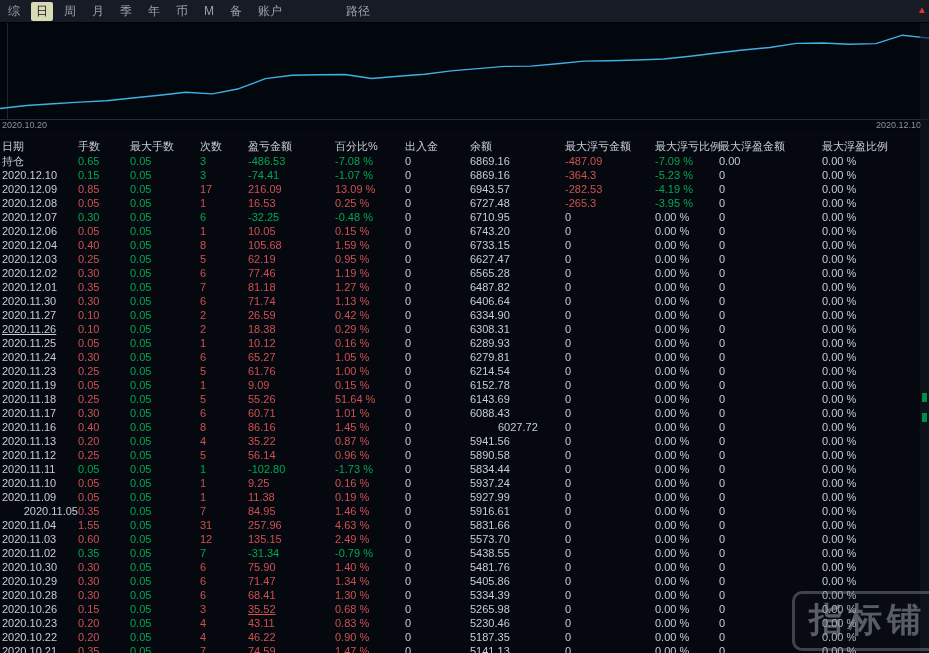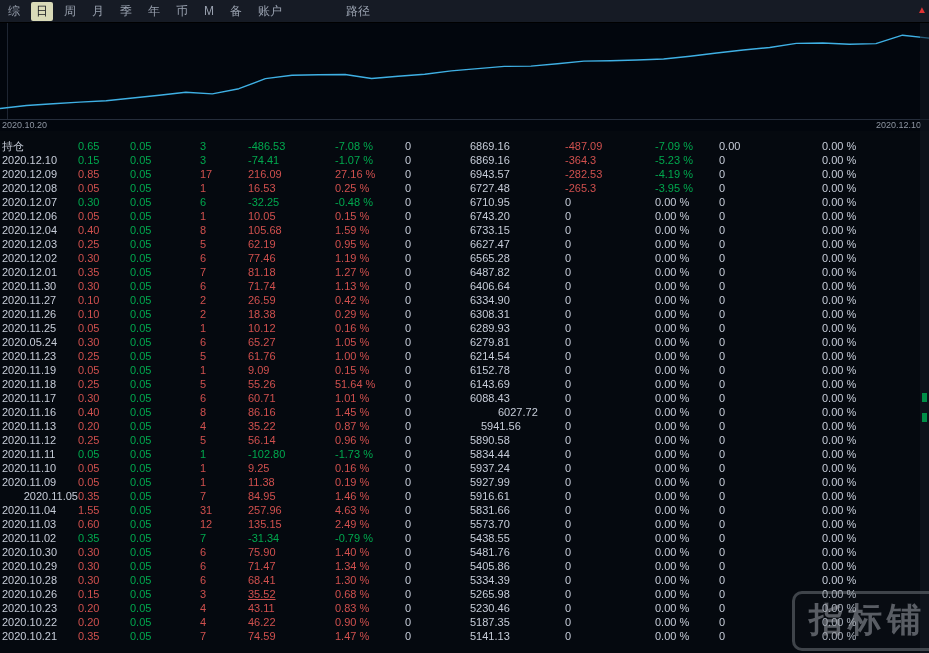--- a/index.html
+++ b/index.html
@@ -76,20 +76,34 @@
     <div class="axis-v"></div>
     <svg id="chart-svg" width="929" height="96" viewBox="0 0 929 96" preserveAspectRatio="none">
         <polyline points="0.0,85.5 26.5,82.5 53.1,80.7 79.6,79.1 106.2,77.7 132.7,75.0 159.3,72.2 185.8,69.2 212.3,70.9 238.9,65.7 265.4,55.6 292.0,52.3 318.5,51.8 345.1,51.5 371.6,55.5 398.1,53.3 424.7,51.3 451.2,47.9 477.8,45.6 504.3,43.4 530.9,43.1 557.4,40.7 583.9,38.1 610.5,37.7 637.0,37.0 663.6,36.0 690.1,33.2 716.7,30.0 743.2,27.0 769.7,24.5 796.3,20.4 822.8,20.0 849.4,21.3 875.9,20.6 902.5,12.2 929.0,15.1" fill="none" stroke="#3fb0e4" stroke-width="1.4" stroke-linejoin="round"></polyline>
       </svg>
   </div>
   <span class="chart-date left">2020.10.20</span>
   <span class="chart-date right">2020.12.10</span>
 </div>
 
 <div class="table">
+  <div class="tr thead">
+      <span class="td">日期</span>
+      <span class="td">手数</span>
+      <span class="td">最大手数</span>
+      <span class="td">次数</span>
+      <span class="td">盈亏金额</span>
+      <span class="td">百分比%</span>
+      <span class="td">出入金</span>
+      <span class="td">余额</span>
+      <span class="td">最大浮亏金额</span>
+      <span class="td">最大浮亏比例</span>
+      <span class="td">最大浮盈金额</span>
+      <span class="td">最大浮盈比例</span>
+    </div>
   <div>
       <div class="tr">
         <span class="td" style="color: rgb(198, 204, 216);">持仓</span>
         <span class="td" style="color: rgb(0, 168, 78);">0.65</span>
         <span class="td" style="color: rgb(0, 168, 78);">0.05</span>
         <span class="td" style="color: rgb(0, 168, 78);">3</span>
         <span class="td" style="color: rgb(0, 168, 78);">-486.53</span>
         <span class="td" style="color: rgb(0, 168, 78);">-7.08 %</span>
         <span class="td" style="color: rgb(198, 204, 216);">0</span>
         <span class="td" style="color: rgb(198, 204, 216);">6869.16</span>
@@ -111,21 +125,21 @@
         <span class="td" style="color: rgb(0, 168, 78);">-5.23 %</span>
         <span class="td" style="color: rgb(198, 204, 216);">0</span>
         <span class="td" style="color: rgb(198, 204, 216);">0.00 %</span>
       </div>
       <div class="tr">
         <span class="td" style="color: rgb(198, 204, 216);">2020.12.09</span>
         <span class="td" style="color: rgb(208, 80, 78);">0.85</span>
         <span class="td" style="color: rgb(0, 168, 78);">0.05</span>
         <span class="td" style="color: rgb(208, 80, 78);">17</span>
         <span class="td" style="color: rgb(208, 80, 78);">216.09</span>
-        <span class="td" style="color: rgb(208, 80, 78);">27.16 %</span>
+        <span class="td" style="color: rgb(208, 80, 78);">13.09 %</span>
         <span class="td" style="color: rgb(198, 204, 216);">0</span>
         <span class="td" style="color: rgb(198, 204, 216);">6943.57</span>
         <span class="td" style="color: rgb(208, 80, 78);">-282.53</span>
         <span class="td" style="color: rgb(0, 168, 78);">-4.19 %</span>
         <span class="td" style="color: rgb(198, 204, 216);">0</span>
         <span class="td" style="color: rgb(198, 204, 216);">0.00 %</span>
       </div>
       <div class="tr">
         <span class="td" style="color: rgb(198, 204, 216);">2020.12.08</span>
         <span class="td" style="color: rgb(208, 80, 78);">0.05</span>
@@ -246,21 +260,21 @@
         <span class="td" style="color: rgb(208, 80, 78);">26.59</span>
         <span class="td" style="color: rgb(208, 80, 78);">0.42 %</span>
         <span class="td" style="color: rgb(198, 204, 216);">0</span>
         <span class="td" style="color: rgb(198, 204, 216);">6334.90</span>
         <span class="td" style="color: rgb(198, 204, 216);">0</span>
         <span class="td" style="color: rgb(198, 204, 216);">0.00 %</span>
         <span class="td" style="color: rgb(198, 204, 216);">0</span>
         <span class="td" style="color: rgb(198, 204, 216);">0.00 %</span>
       </div>
       <div class="tr">
-        <span class="td" style="color: rgb(198, 204, 216);">2020.11.26</span>
+        <span class="td" style="color: rgb(198, 204, 216); text-decoration: underline;">2020.11.26</span>
         <span class="td" style="color: rgb(208, 80, 78);">0.10</span>
         <span class="td" style="color: rgb(0, 168, 78);">0.05</span>
         <span class="td" style="color: rgb(208, 80, 78);">2</span>
         <span class="td" style="color: rgb(208, 80, 78);">18.38</span>
         <span class="td" style="color: rgb(208, 80, 78);">0.29 %</span>
         <span class="td" style="color: rgb(198, 204, 216);">0</span>
         <span class="td" style="color: rgb(198, 204, 216);">6308.31</span>
         <span class="td" style="color: rgb(198, 204, 216);">0</span>
         <span class="td" style="color: rgb(198, 204, 216);">0.00 %</span>
         <span class="td" style="color: rgb(198, 204, 216);">0</span>
@@ -274,21 +288,21 @@
         <span class="td" style="color: rgb(208, 80, 78);">10.12</span>
         <span class="td" style="color: rgb(208, 80, 78);">0.16 %</span>
         <span class="td" style="color: rgb(198, 204, 216);">0</span>
         <span class="td" style="color: rgb(198, 204, 216);">6289.93</span>
         <span class="td" style="color: rgb(198, 204, 216);">0</span>
         <span class="td" style="color: rgb(198, 204, 216);">0.00 %</span>
         <span class="td" style="color: rgb(198, 204, 216);">0</span>
         <span class="td" style="color: rgb(198, 204, 216);">0.00 %</span>
       </div>
       <div class="tr">
-        <span class="td" style="color: rgb(198, 204, 216);">2020.05.24</span>
+        <span class="td" style="color: rgb(198, 204, 216);">2020.11.24</span>
         <span class="td" style="color: rgb(208, 80, 78);">0.30</span>
         <span class="td" style="color: rgb(0, 168, 78);">0.05</span>
         <span class="td" style="color: rgb(208, 80, 78);">6</span>
         <span class="td" style="color: rgb(208, 80, 78);">65.27</span>
         <span class="td" style="color: rgb(208, 80, 78);">1.05 %</span>
         <span class="td" style="color: rgb(198, 204, 216);">0</span>
         <span class="td" style="color: rgb(198, 204, 216);">6279.81</span>
         <span class="td" style="color: rgb(198, 204, 216);">0</span>
         <span class="td" style="color: rgb(198, 204, 216);">0.00 %</span>
         <span class="td" style="color: rgb(198, 204, 216);">0</span>
@@ -365,21 +379,21 @@
         <span class="td" style="color: rgb(198, 204, 216);">0.00 %</span>
       </div>
       <div class="tr">
         <span class="td" style="color: rgb(198, 204, 216);">2020.11.13</span>
         <span class="td" style="color: rgb(208, 80, 78);">0.20</span>
         <span class="td" style="color: rgb(0, 168, 78);">0.05</span>
         <span class="td" style="color: rgb(208, 80, 78);">4</span>
         <span class="td" style="color: rgb(208, 80, 78);">35.22</span>
         <span class="td" style="color: rgb(208, 80, 78);">0.87 %</span>
         <span class="td" style="color: rgb(198, 204, 216);">0</span>
-        <span class="td" style="color: rgb(198, 204, 216); margin-left: 11px;">5941.56</span>
+        <span class="td" style="color: rgb(198, 204, 216);">5941.56</span>
         <span class="td" style="color: rgb(198, 204, 216);">0</span>
         <span class="td" style="color: rgb(198, 204, 216);">0.00 %</span>
         <span class="td" style="color: rgb(198, 204, 216);">0</span>
         <span class="td" style="color: rgb(198, 204, 216);">0.00 %</span>
       </div>
       <div class="tr">
         <span class="td" style="color: rgb(198, 204, 216);">2020.11.12</span>
         <span class="td" style="color: rgb(208, 80, 78);">0.25</span>
         <span class="td" style="color: rgb(0, 168, 78);">0.05</span>
         <span class="td" style="color: rgb(208, 80, 78);">5</span>

